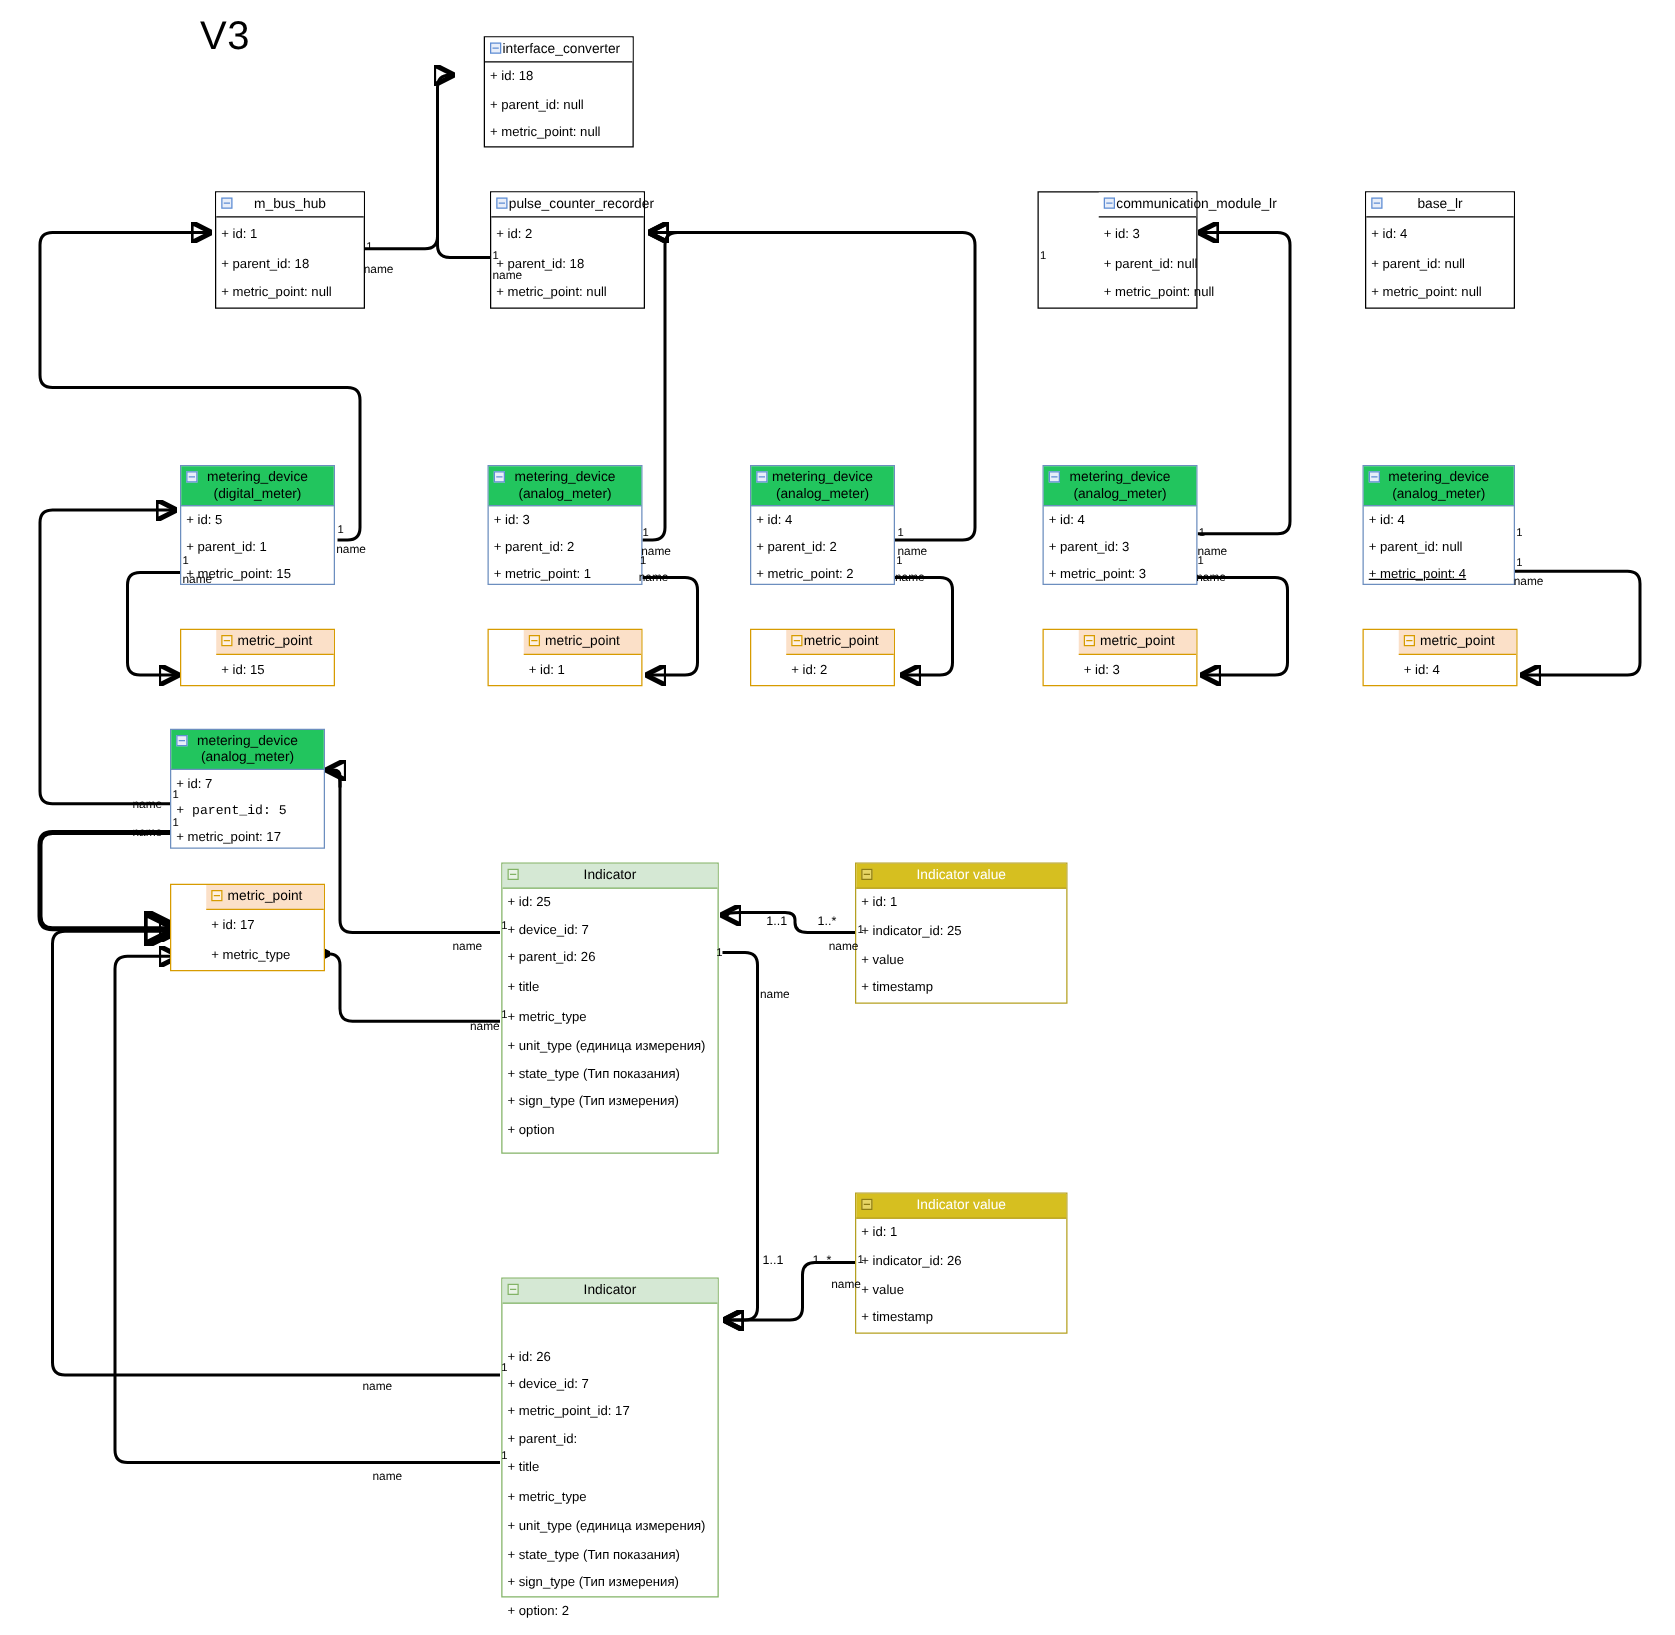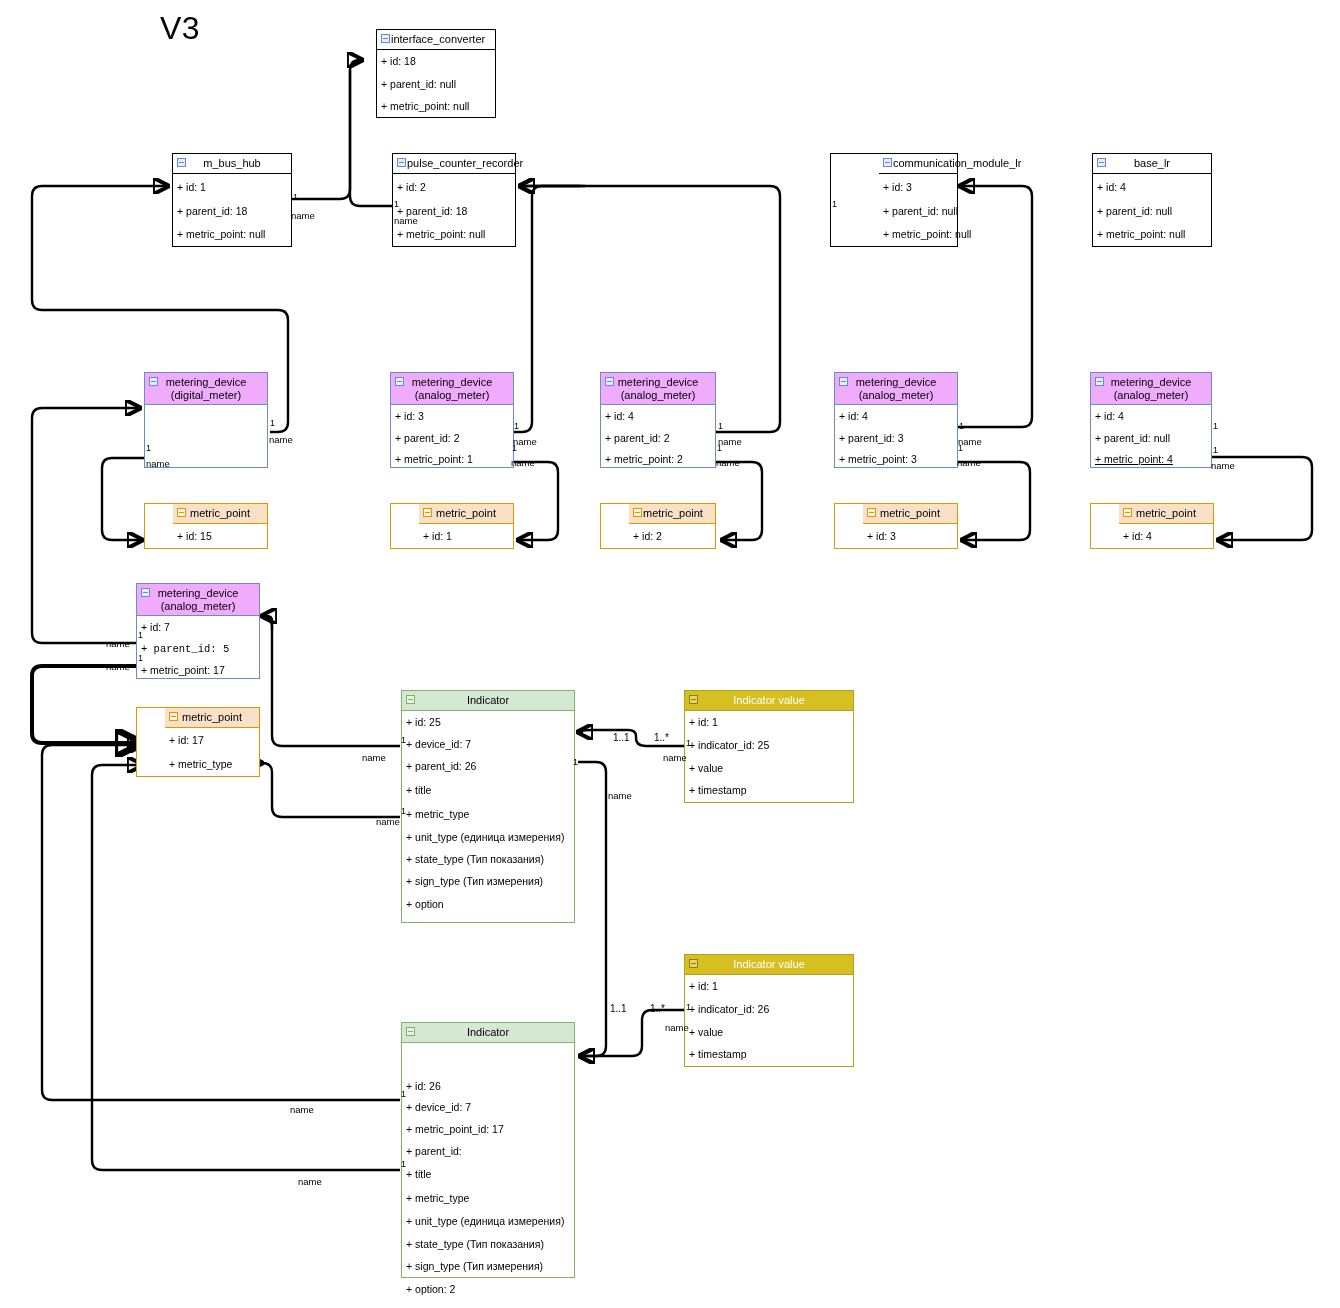--- a/index.html
+++ b/index.html
@@ -25,21 +25,21 @@
     box-sizing:border-box;font-size:10.5px;color:#000;
     padding:0 4px;display:flex;align-items:center;white-space:nowrap;
   }
 
   
   .t-plain{border-color:#000;}
   .t-plain .hdr{background:#fff;border-bottom:1px solid #000;}
 
   
   .t-blue{border:1px solid #6c8ebf;}
-  .t-blue .hdr{background:#f0abfc;border-bottom:1px solid #6c8ebf;color:#000;}
+  .t-blue .hdr{background:#22c55e;border-bottom:1px solid #6c8ebf;color:#000;}
 
   
   .t-orange{border:1px solid #d79b00;padding-left:28px;}
   .t-orange .hdr{background:#fbe0c8;border-bottom:1px solid #d79b00;color:#000;}
   .t-orange .hdr .minus{border-color:#d79b00;background:#fdf0e3;}
   .t-orange .hdr .minus:after{background:#d79b00;}
 
   
   .t-green{border:1px solid #82b366;}
   .t-green .hdr{background:#d5e8d4;border-bottom:1px solid #82b366;color:#000;}
@@ -113,21 +113,21 @@
 
     <path d="M 400,1170 L 102,1170 Q 92,1170 92,1160 L 92,775 Q 92,765 102,765 L 142,765" marker-end="url(#arr)"></path>
 
     <path d="M 686,746 L 646,746 Q 636,746 636,738 L 636,736 Q 636,730 628,730 L 592,730 Q 582,730 582,732 L 578,732" marker-end="url(#arr)"></path>
 
     <path d="M 686,1010 L 652,1010 Q 642,1010 642,1020 L 642,1046 Q 642,1056 632,1056 L 580,1056" marker-end="url(#arr)"></path>
 
     <path d="M 578,762 L 596,762 Q 606,762 606,772 L 606,1046 Q 606,1056 596,1056 L 580,1056" marker-end="url(#arr)"></path>
   </svg>
 
-  <div class="node t-plain" style="left:376px;top:29px;width:120px;height:89px;">
+  <div class="node t-plain" style="left:387px;top:29px;width:120px;height:89px;">
     <div class="hdr">
       <span class="minus"></span>
       <span>interface_converter</span>
     </div>
     <div class="body" style="height:67px;">
       <div class="row" style="height:23px;">+ id: 18</div>
       <div class="row" style="height:22px;">+ parent_id: null</div>
       <div class="row" style="height:22px;">+ metric_point: null</div>
     </div>
   </div>
@@ -178,20 +178,25 @@
       <div class="row" style="height:23px;">+ parent_id: null</div>
       <div class="row" style="height:23px;">+ metric_point: null</div>
     </div>
   </div>
 
   <div class="node t-blue" style="left:144px;top:372px;width:124px;height:96px;">
     <div class="hdr">
       <span class="minus"></span>
       <span>metering_device</span><br>
       <span>(digital_meter)</span>
+    </div>
+    <div class="body" style="height:64px;">
+      <div class="row" style="height:22px;">+ id: 5</div>
+      <div class="row" style="height:21px;">+ parent_id: 1</div>
+      <div class="row" style="height:21px;">+ metric_point: 15</div>
     </div>
   </div>
 
   <div class="node t-blue" style="left:390px;top:372px;width:124px;height:96px;">
     <div class="hdr">
       <span class="minus"></span>
       <span>metering_device</span><br>
       <span>(analog_meter)</span>
     </div>
     <div class="body" style="height:64px;">

